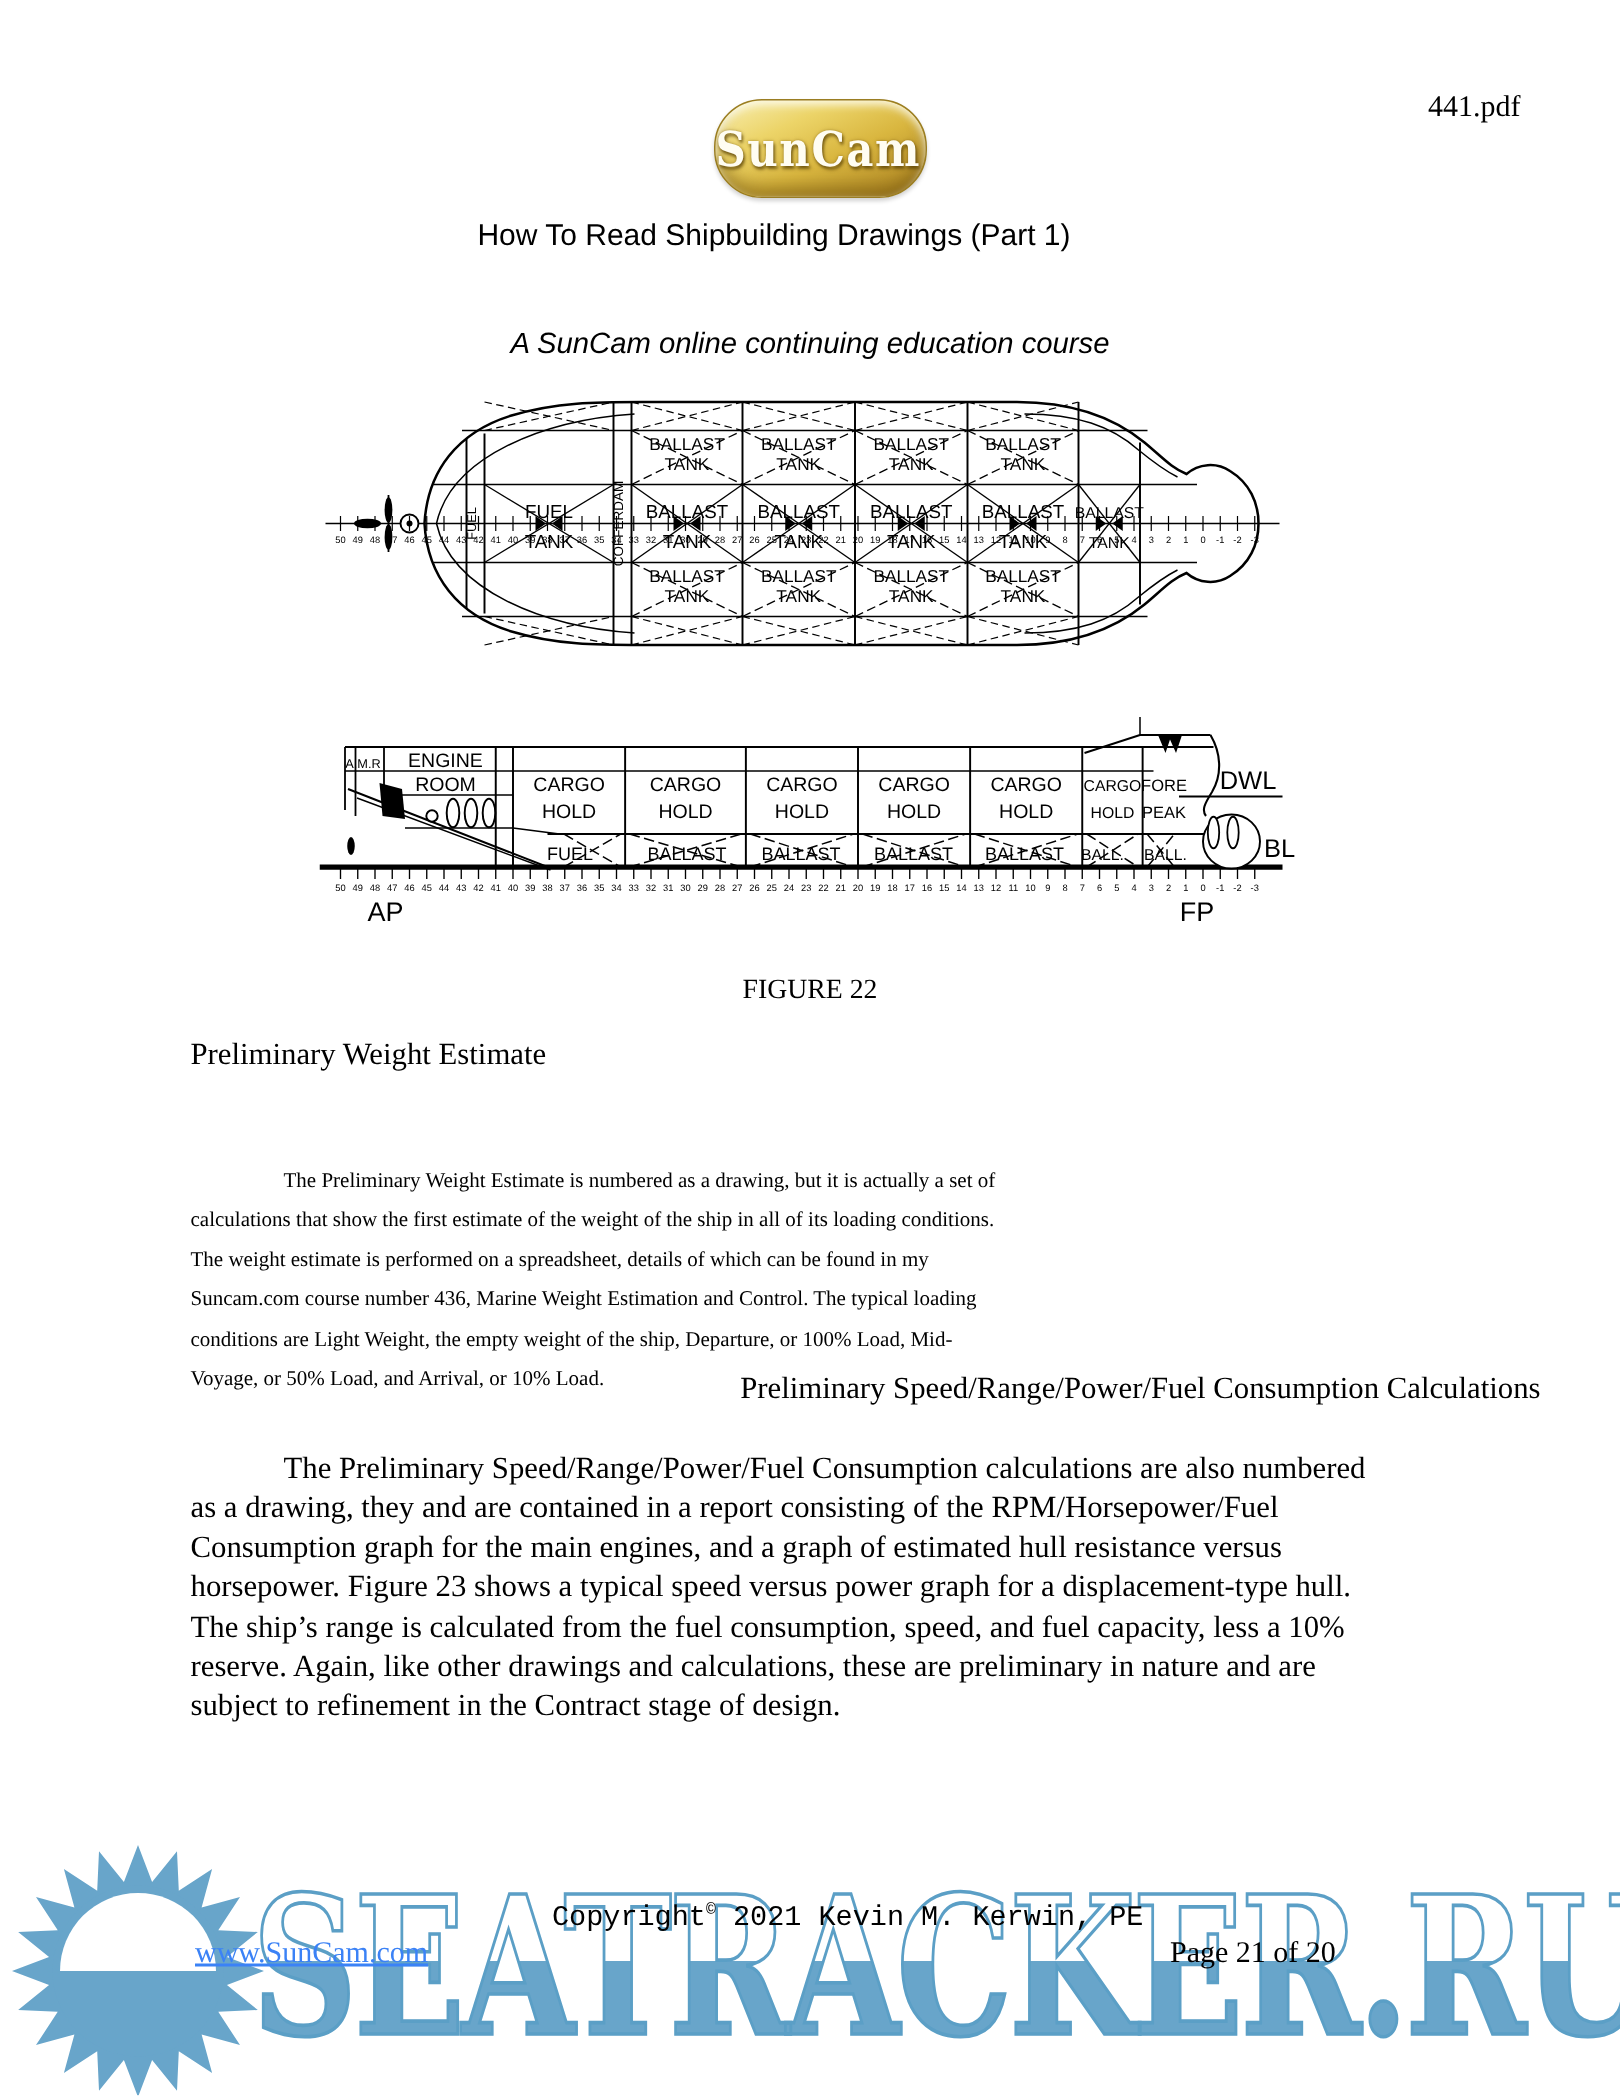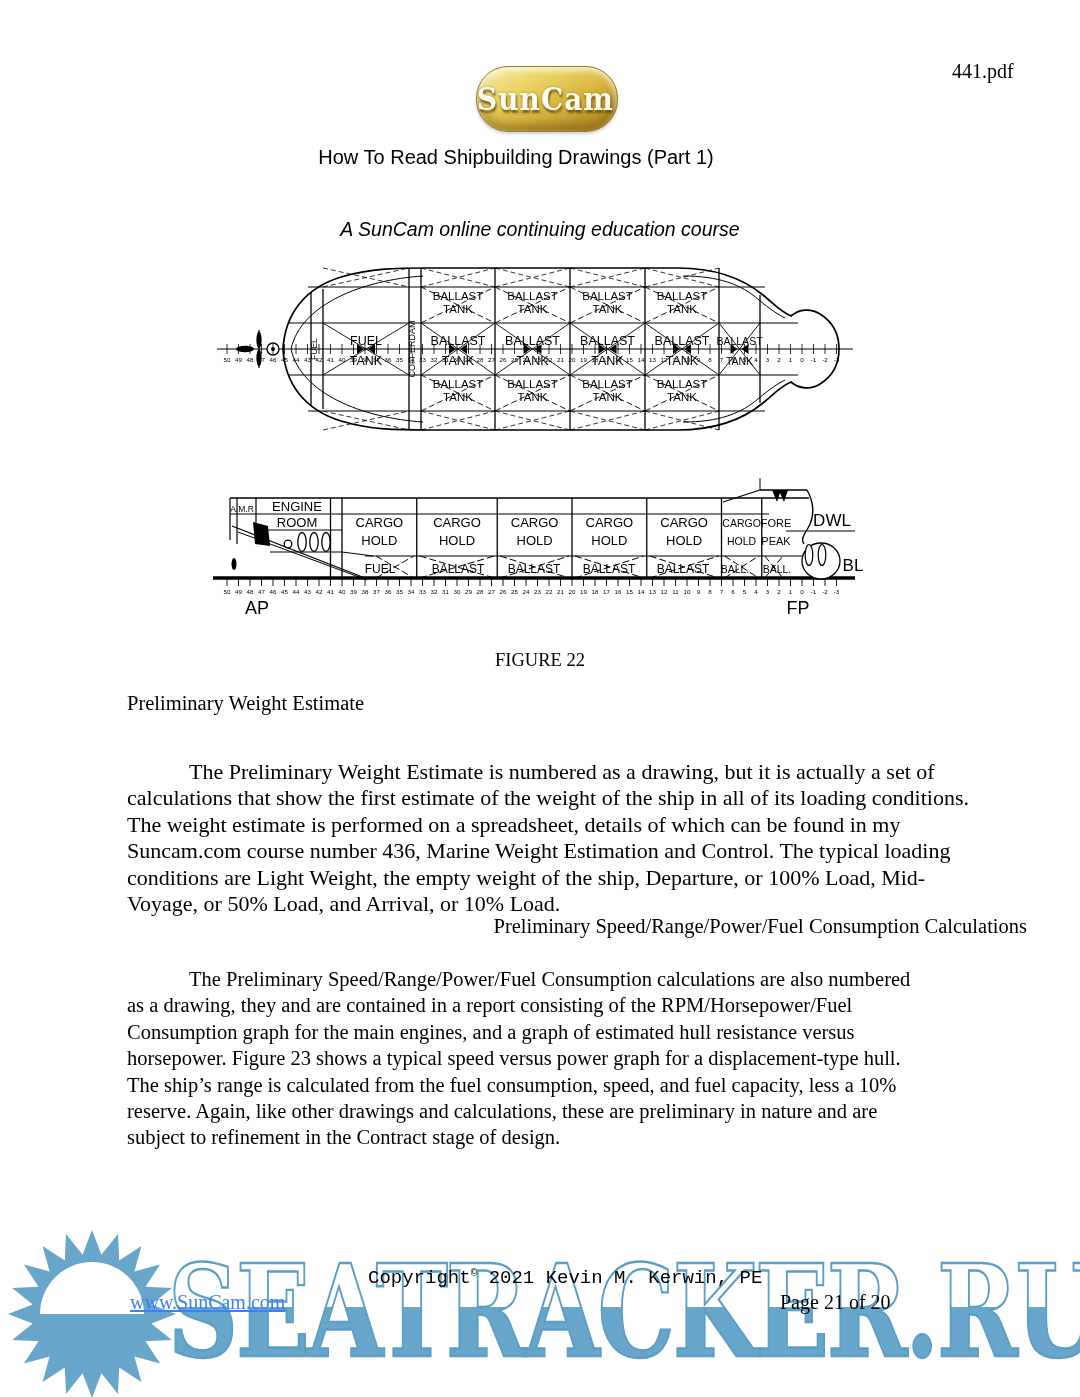--- a/index.html
+++ b/index.html
@@ -17,21 +17,21 @@
         letter-spacing:1px;transform:scaleY(1.15);text-shadow:1px 2px 2px rgba(90,65,5,.75),0 0 2px rgba(120,90,15,.6);}
   #doc-title{left:0;top:146px;width:1032px;text-align:center;font-family:"Liberation Sans",sans-serif;font-size:20px;}
   #doc-subtitle{left:0;top:171px;width:1080px;text-align:center;font-family:"Liberation Sans",sans-serif;font-size:19.5px;font-style:italic;margin-top:47px;}
   
   #plan-wrap{left:213px;top:252px;}
   #profile-wrap{left:213px;top:478px;}
   #figure-caption{left:0;top:650px;width:1080px;text-align:center;font-size:18.5px;}
   
   .h-line{left:127px;width:900px;font-size:20.5px;}
   #heading1{top:692px;}
-  #para1{left:127px;top:759px;width:900px;font-size:22px;line-height:26.4px;white-space:pre-line;text-indent:62px;}
+  #para1{left:127px;top:775px;width:900px;font-size:14px;line-height:26.4px;white-space:pre-line;text-indent:62px;}
   #heading2{top:915px;text-align:right;}
   #para2{left:127px;top:966px;width:900px;font-size:20.5px;line-height:26.4px;white-space:pre-line;text-indent:62px;}
   
   #footer-link{left:130px;top:1291px;font-size:20px;color:#3b82f6;text-decoration:underline;z-index:5;}
   #footer-copyright{left:368px;top:1267px;font-size:19px;z-index:5;font-family:Liberation Mono, monospace;}
   #footer-copyright sup{font-size:11px;}
   #footer-page{left:780px;top:1291px;font-size:20px;z-index:5;}
   
   #sun-wrap{left:6px;top:1230px;z-index:1;}
   #wm-wrap{left:168px;top:1244px;z-index:1;}

